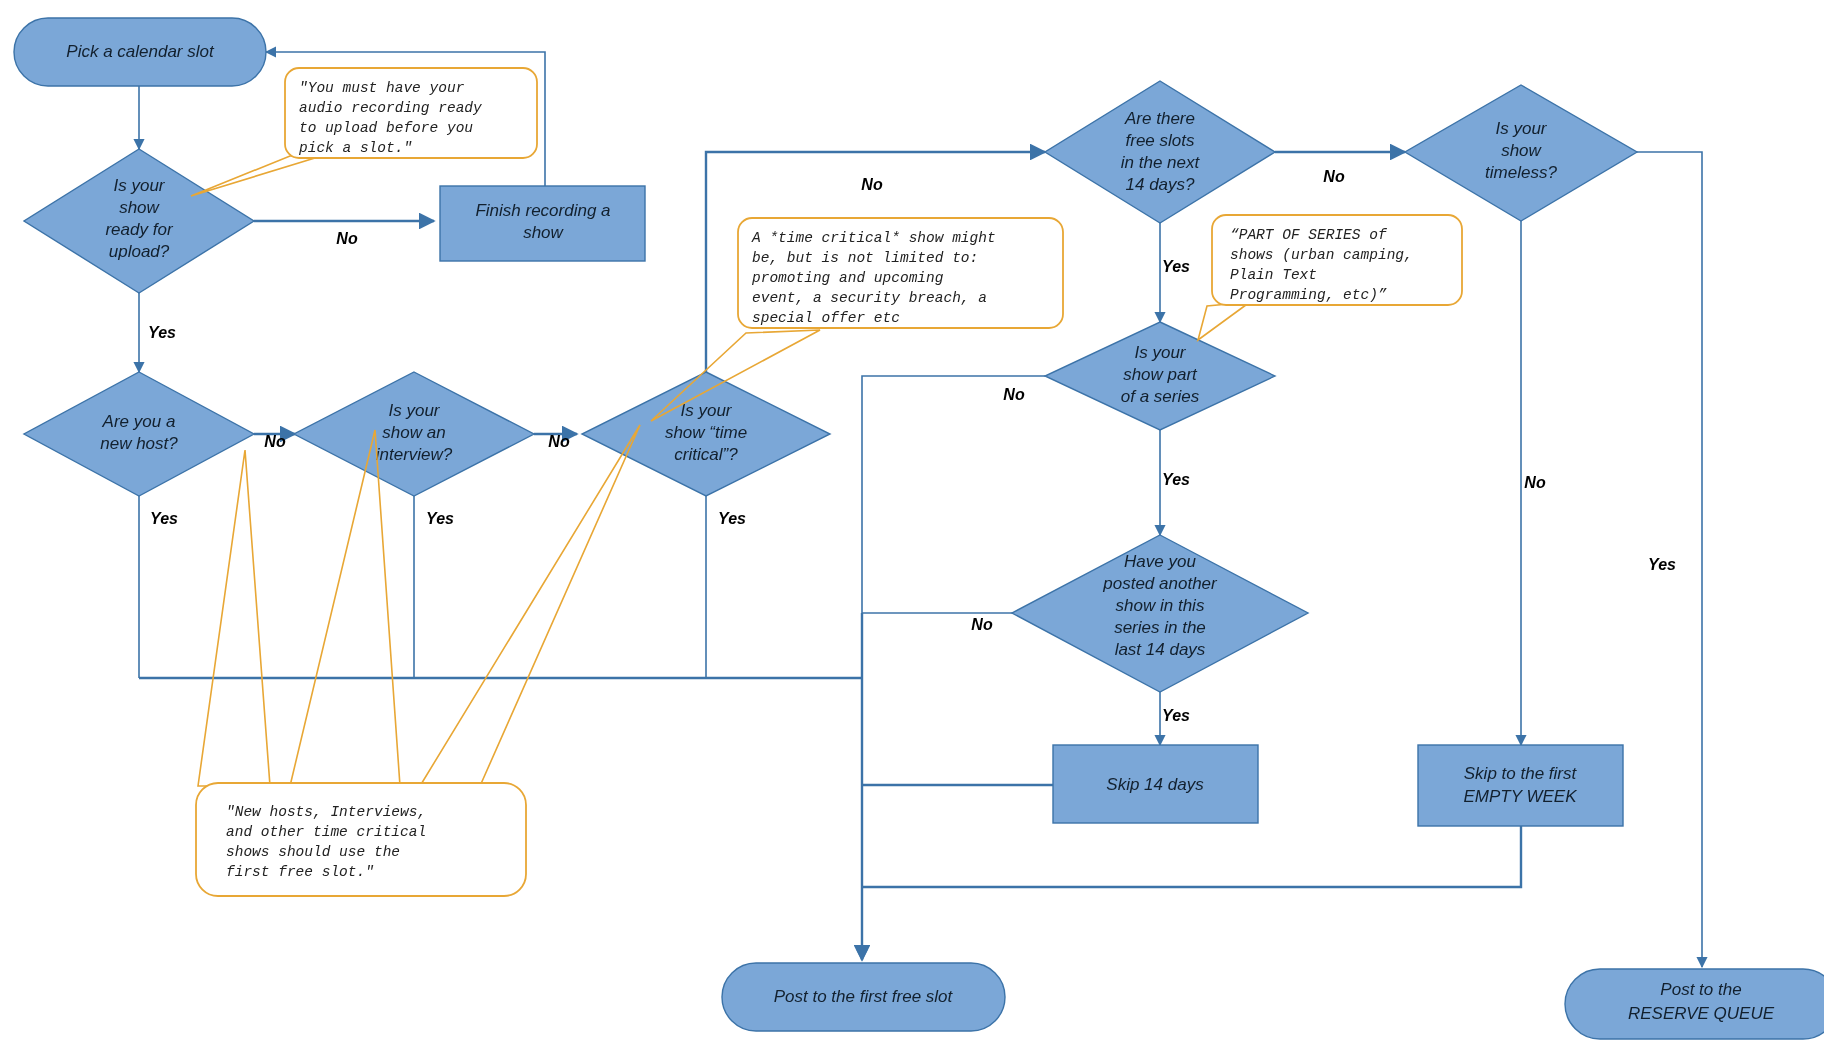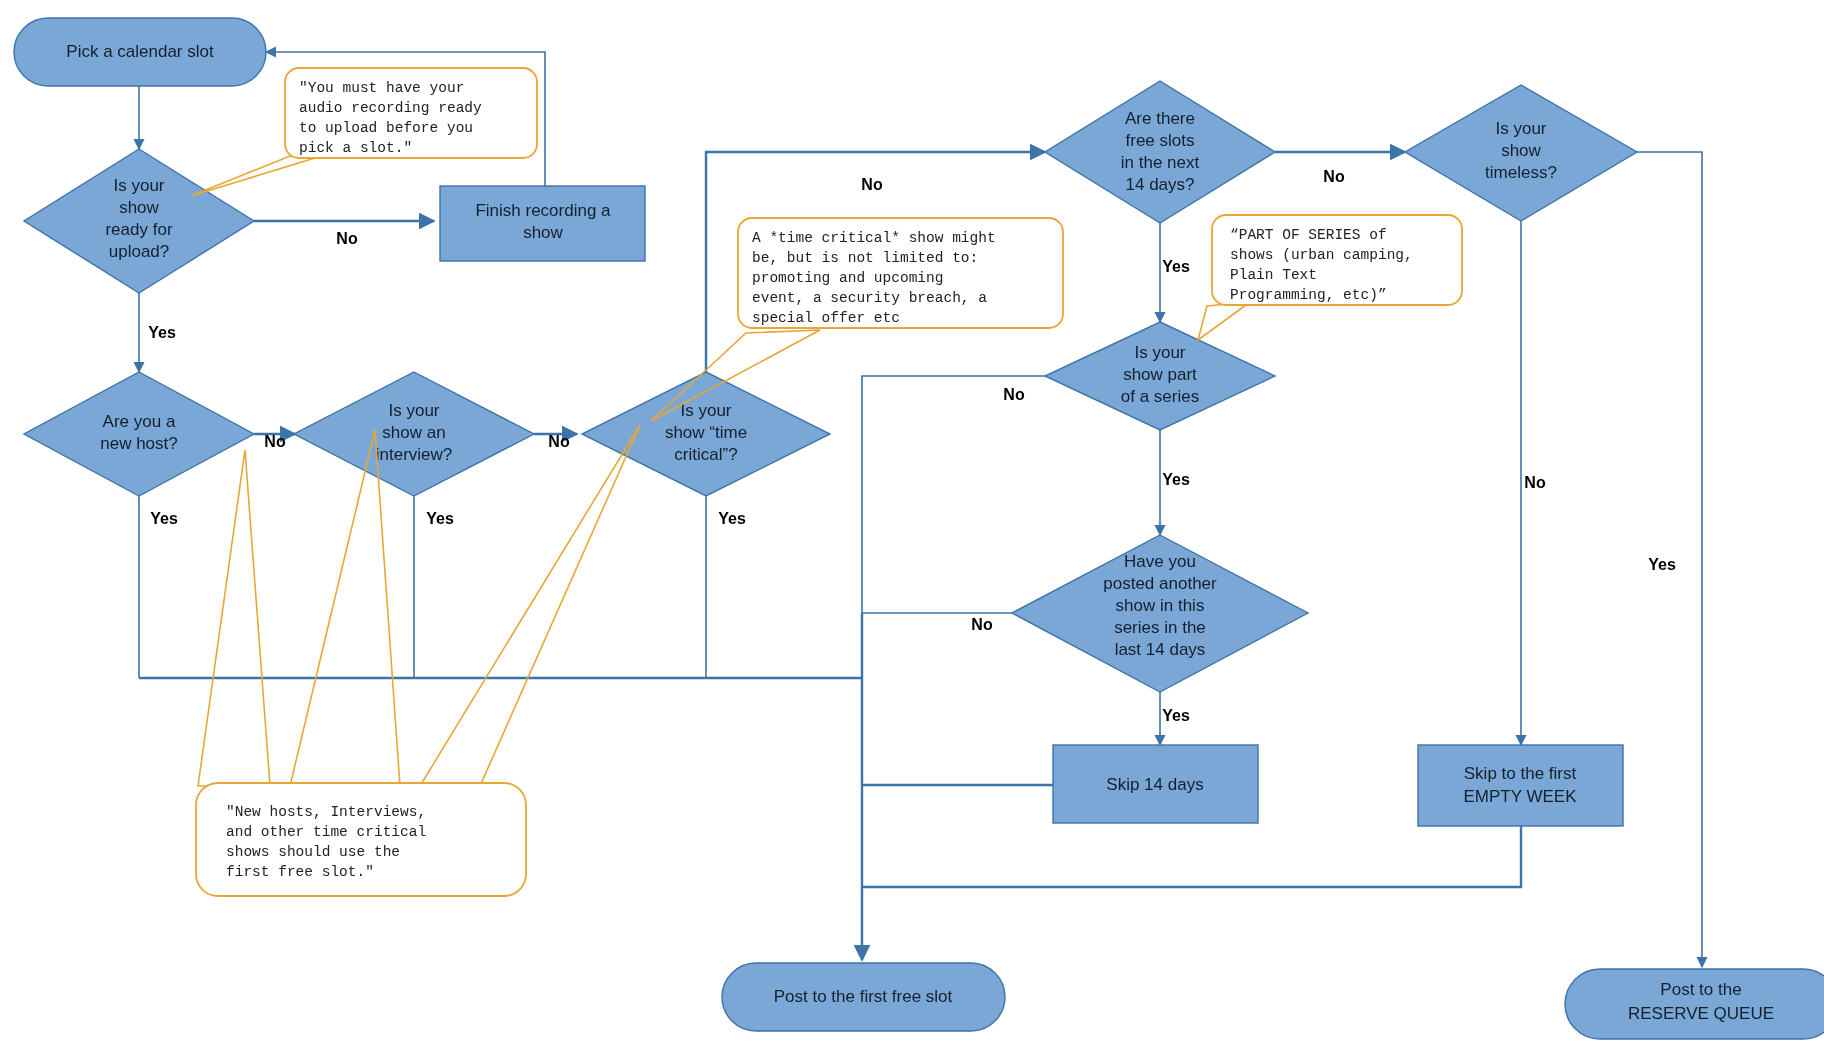--- a/index.html
+++ b/index.html
@@ -1,17 +1,17 @@
 <!DOCTYPE html>
 <html><head>
 <meta charset="utf-8">
 <style>
   html,body{margin:0;padding:0;background:#ffffff;}
   body{width:1824px;height:1056px;overflow:hidden;font-family:"Liberation Sans",sans-serif;}
-  #stage{position:relative;width:1824px;height:1056px;}
+  #stage{position:relative;width:1824px;height:1056px;font-style:italic;}
   svg{position:absolute;left:0;top:0;}
   .shape-fill{fill:#7BA7D7;stroke:#3C73A8;stroke-width:1.4;}
   .conn{fill:none;stroke:#3C73A8;stroke-width:2.4;}
   .conn-thin{fill:none;stroke:#3C73A8;stroke-width:1.6;}
   .callout{fill:#ffffff;stroke:#E8A735;stroke-width:1.8;}
   .callout-leader{fill:none;stroke:#E8A735;stroke-width:1.6;}
   .node-text{font-family:"Liberation Sans",sans-serif;font-size:17px;fill:#12202e;text-anchor:middle;dominant-baseline:middle;}
   .edge-label{font-family:"Liberation Sans",sans-serif;font-size:16px;font-weight:bold;fill:#000000;text-anchor:middle;dominant-baseline:middle;}
   .callout-text{font-family:"Liberation Mono",monospace;font-size:14.5px;fill:#222222;text-anchor:start;dominant-baseline:middle;}
 </style>

